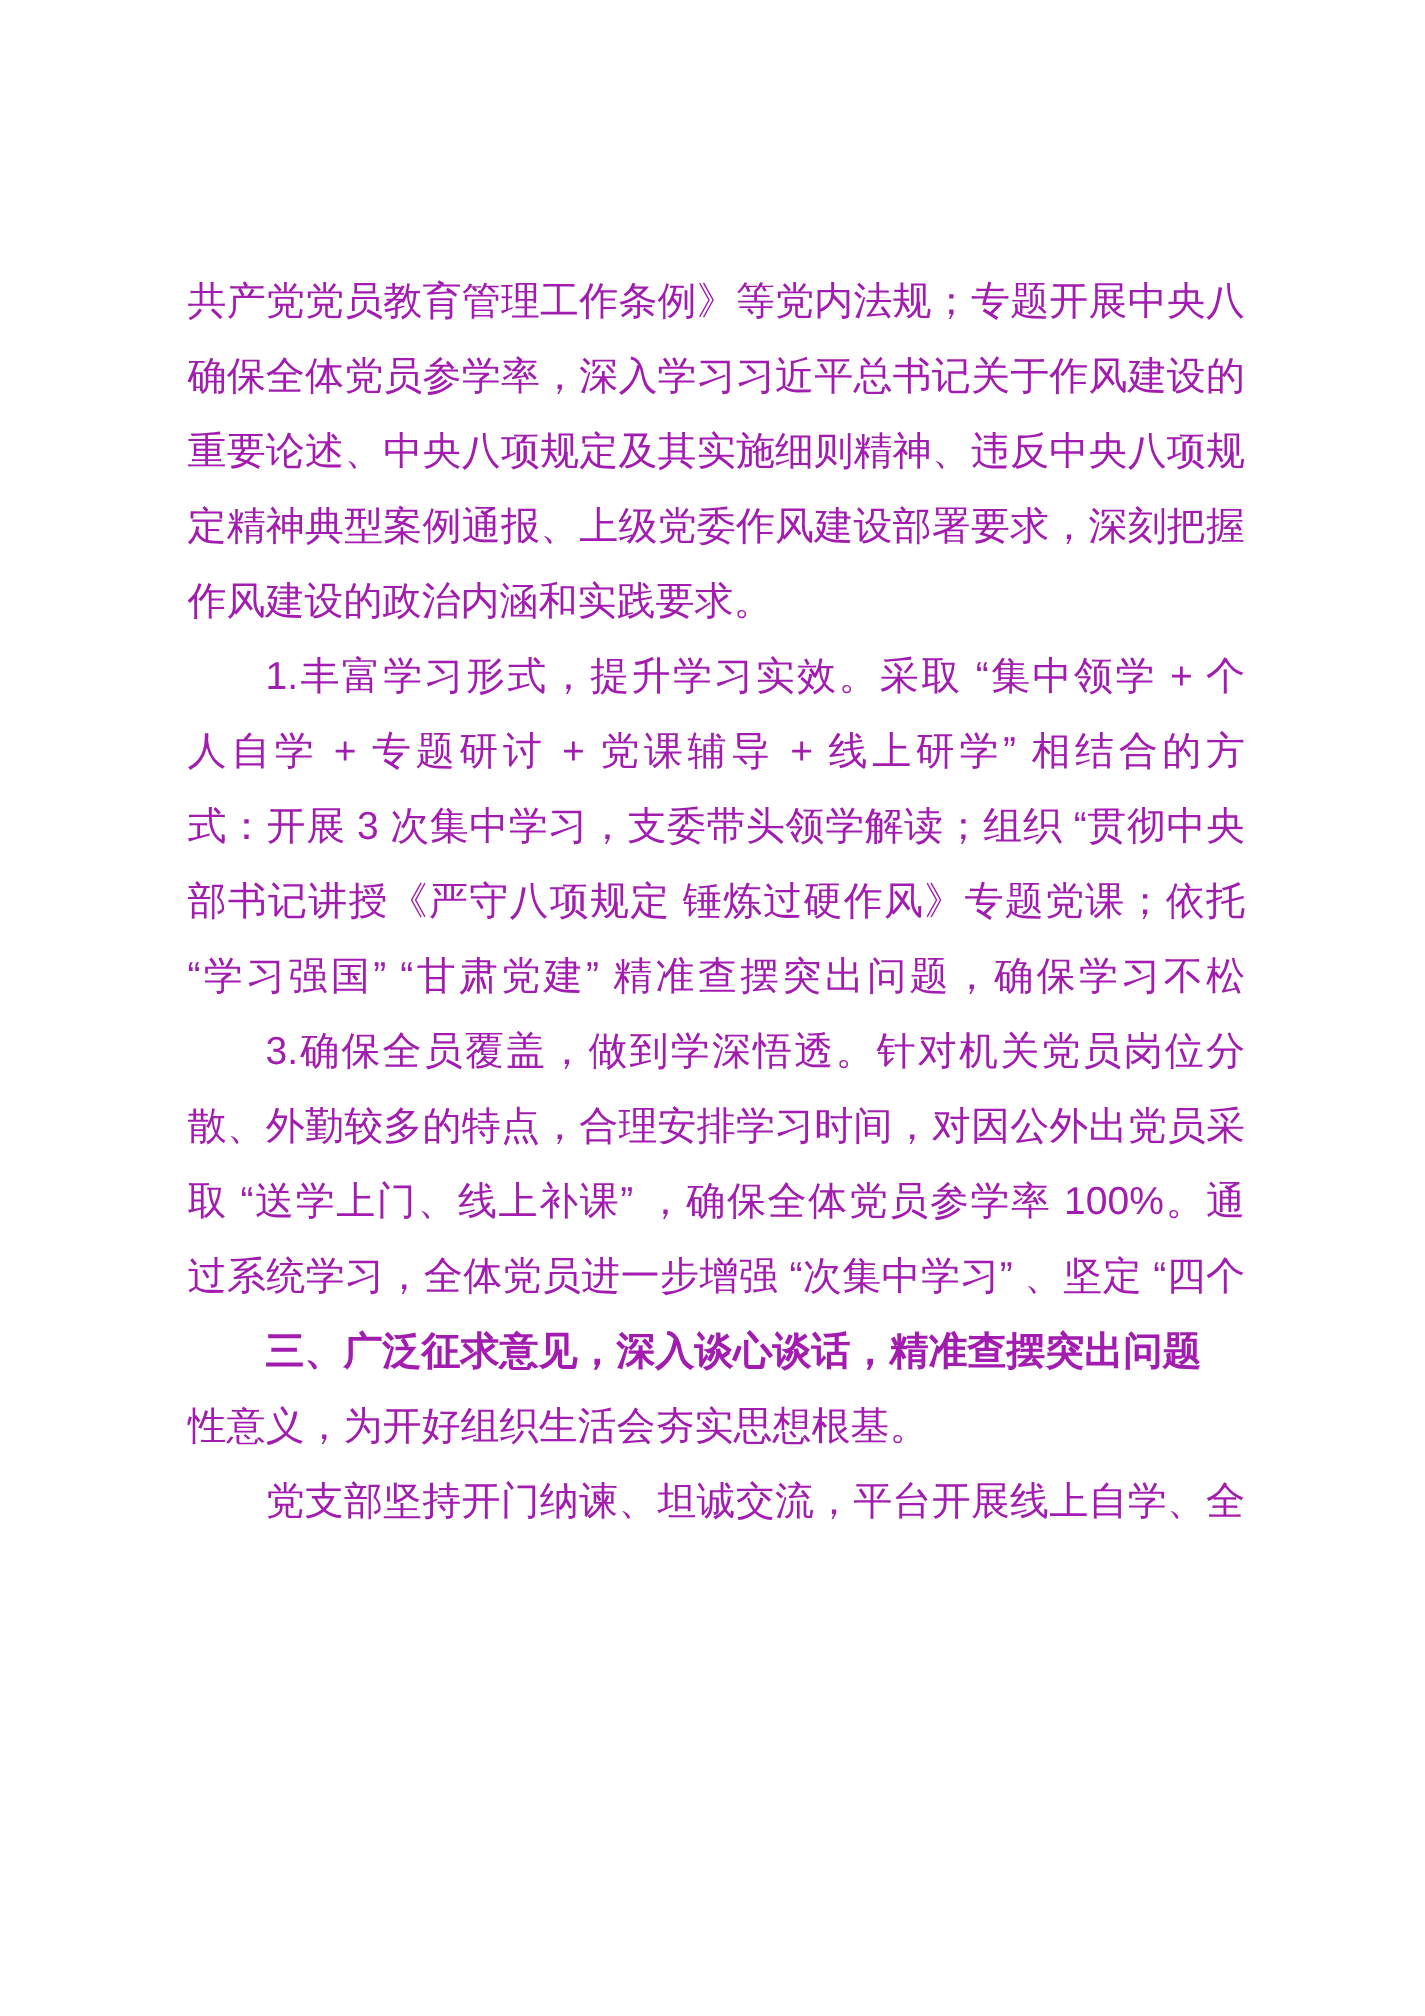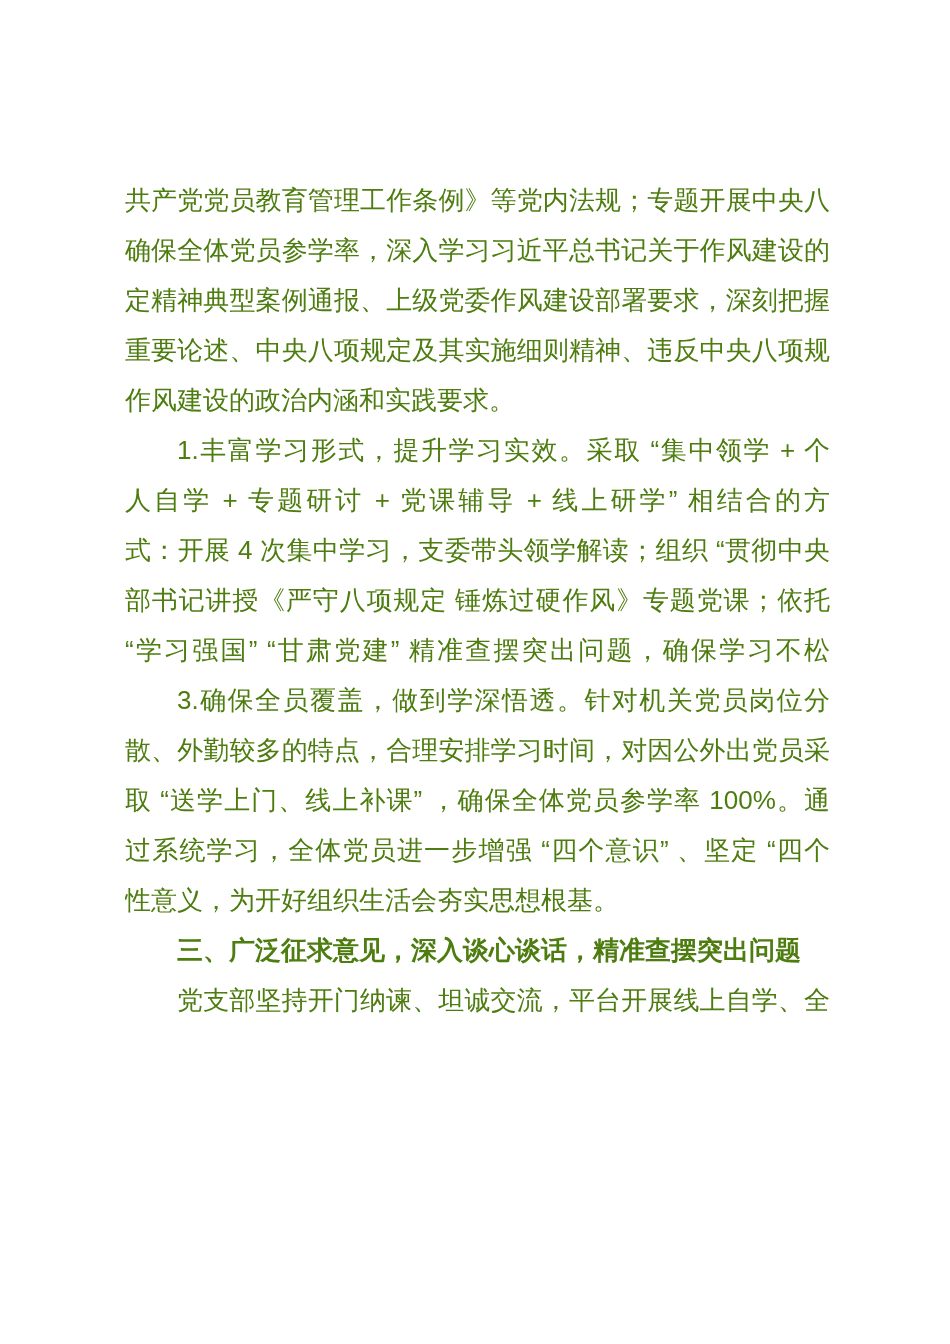--- a/index.html
+++ b/index.html
@@ -20,21 +20,21 @@
     left: 125px;
     top: 175px;
     width: 705px;
   }
   .line {
     box-sizing: border-box;
     width: 100%;
     height: 50px;
     line-height: 50px;
     font-size: 26px;
-    color: #4d7c0f;
+    color: #a21caf;
     text-align: left;
     overflow: hidden;
   }
   .line.justify {
     text-align: justify;
     text-align-last: justify;
   }
   .line.indent {
     padding-left: 52px;
   }
@@ -42,29 +42,29 @@
     font-weight: 700;
   }
 </style>
 </head>
 <body>
 
 <div class="page" style="background: rgb(255, 255, 255);">
   <div class="text-block" style="color: rgb(17, 17, 17);">
       <div class="line justify">共产党党员教育管理工作条例》等党内法规；专题开展中央八</div>
       <div class="line justify">确保全体党员参学率，深入学习习近平总书记关于作风建设的</div>
+      <div class="line justify">重要论述、中央八项规定及其实施细则精神、违反中央八项规</div>
       <div class="line justify">定精神典型案例通报、上级党委作风建设部署要求，深刻把握</div>
-      <div class="line justify">重要论述、中央八项规定及其实施细则精神、违反中央八项规</div>
       <div class="line">作风建设的政治内涵和实践要求。</div>
       <div class="line justify indent">1.丰富学习形式，提升学习实效。采取 “集中领学 + 个</div>
       <div class="line justify">人自学 + 专题研讨 + 党课辅导 + 线上研学” 相结合的方</div>
-      <div class="line justify">式：开展 4 次集中学习，支委带头领学解读；组织 “贯彻中央</div>
+      <div class="line justify">式：开展 3 次集中学习，支委带头领学解读；组织 “贯彻中央</div>
       <div class="line justify">部书记讲授《严守八项规定 锤炼过硬作风》专题党课；依托</div>
       <div class="line justify">“学习强国” “甘肃党建” 精准查摆突出问题，确保学习不松</div>
       <div class="line justify indent">3.确保全员覆盖，做到学深悟透。针对机关党员岗位分</div>
       <div class="line justify">散、外勤较多的特点，合理安排学习时间，对因公外出党员采</div>
       <div class="line justify">取 “送学上门、线上补课” ，确保全体党员参学率 100%。通</div>
-      <div class="line justify">过系统学习，全体党员进一步增强 “四个意识” 、坚定 “四个</div>
+      <div class="line justify">过系统学习，全体党员进一步增强 “次集中学习” 、坚定 “四个</div>
+      <div class="line indent heading">三、广泛征求意见，深入谈心谈话，精准查摆突出问题</div>
       <div class="line">性意义，为开好组织生活会夯实思想根基。</div>
-      <div class="line indent heading">三、广泛征求意见，深入谈心谈话，精准查摆突出问题</div>
       <div class="line justify indent">党支部坚持开门纳谏、坦诚交流，平台开展线上自学、全覆</div>
     </div>
 </div>
 
 </body></html>

